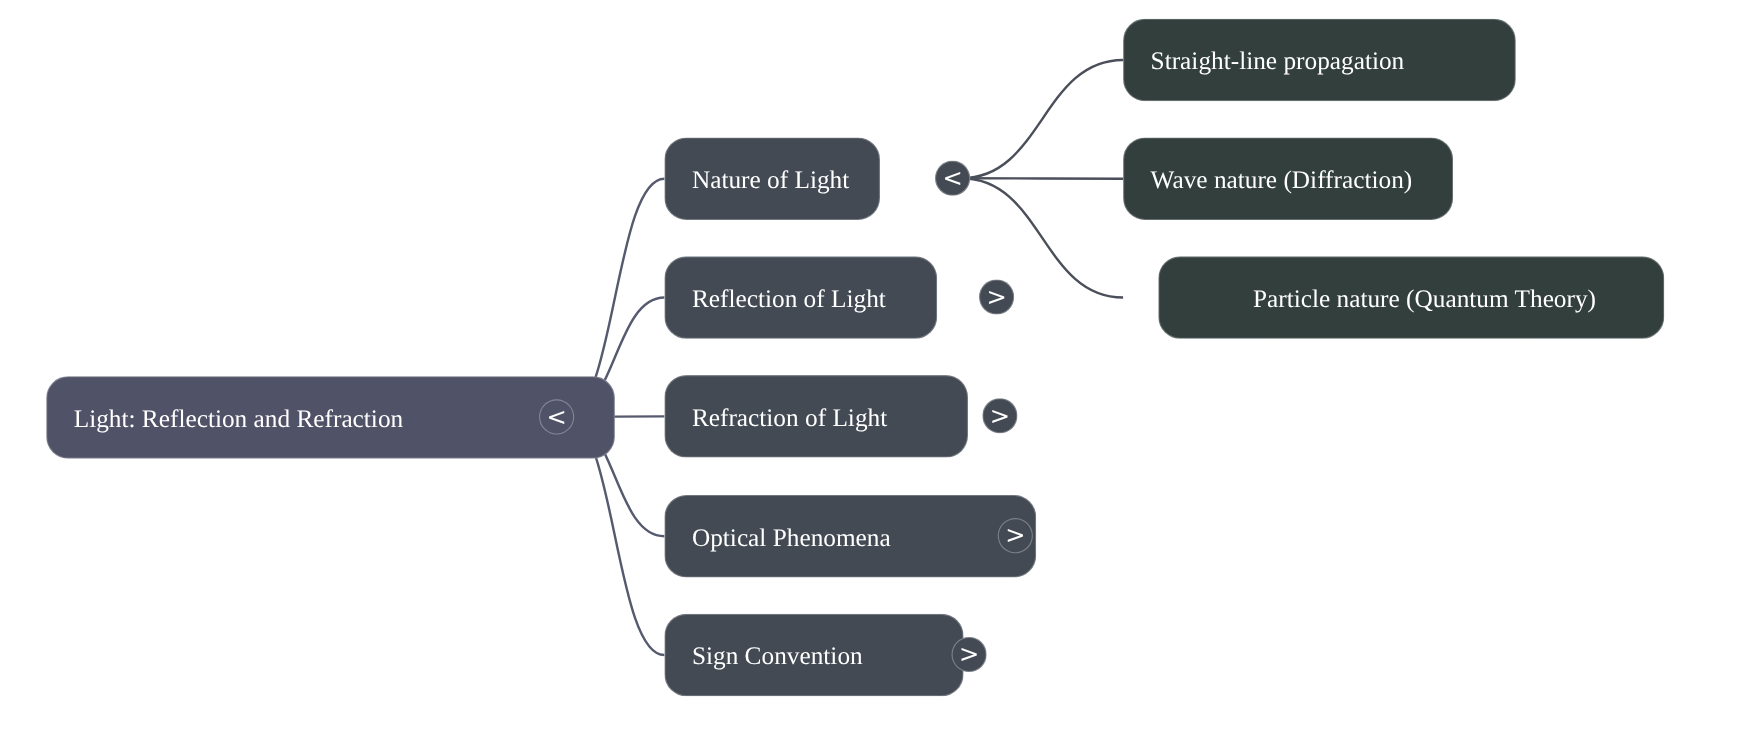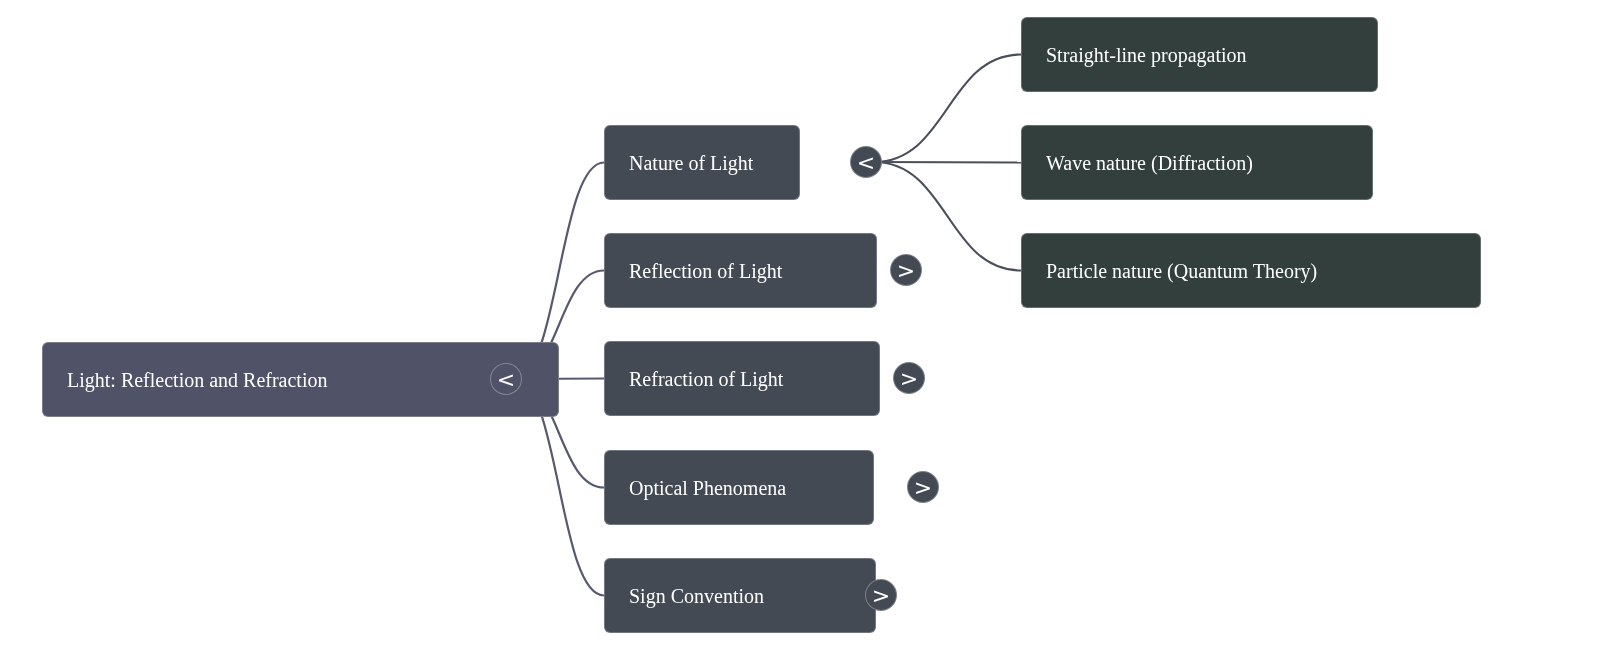--- a/index.html
+++ b/index.html
@@ -20,23 +20,23 @@
       width: 1600px; height: 663px;
     }
     #edges path {
       fill: none;
       stroke-width: 2.2;
     }
     .node {
       position: absolute;
       box-sizing: border-box;
       height: 75px;
-      border-radius: 6px;
+      border-radius: 20px;
       color: #ffffff;
-      font-size: 20px;
+      font-size: 23px;
       line-height: 75px;
       padding-left: 24px;
       white-space: nowrap;
       cursor: pointer;
       border: 1px solid rgba(255,255,255,0.25);
     }
     .toggle {
       position: absolute;
       width: 32px;
       height: 32px;
@@ -72,49 +72,49 @@
   <span>&lt;</span>
 </div>
 
 <div class="node l1" id="node-b0" style="left: 604px; top: 125px; width: 196px; background: rgb(67, 74, 84);">
   <span>Nature of Light</span>
 </div>
 <div class="toggle" id="toggle-b0" style="left: 850px; top: 146px; background: rgb(67, 74, 84);">
   <span>&lt;</span>
 </div>
 
-<div class="node l1" id="node-b1" style="left: 604px; top: 233px; width: 273px; background: rgb(67, 74, 84);">
+<div class="node l1" id="node-b1" style="left: 604px; top: 233px; width: 248px; background: rgb(67, 74, 84);">
   <span>Reflection of Light</span>
 </div>
 <div class="toggle" id="toggle-b1" style="left: 890px; top: 254px; background: rgb(67, 74, 84);">
   <span>&gt;</span>
 </div>
 
 <div class="node l1" id="node-b2" style="left: 604px; top: 341px; width: 276px; background: rgb(67, 74, 84);">
   <span>Refraction of Light</span>
 </div>
 <div class="toggle" id="toggle-b2" style="left: 893px; top: 362px; background: rgb(67, 74, 84);">
   <span>&gt;</span>
 </div>
 
-<div class="node l1" id="node-b3" style="left: 604px; top: 450px; width: 270px; background: rgb(67, 74, 84);">
+<div class="node l1" id="node-b3" style="left: 604px; top: 450px; width: 338px; background: rgb(67, 74, 84);">
   <span>Optical Phenomena</span>
 </div>
 <div class="toggle" id="toggle-b3" style="left: 907px; top: 471px; background: rgb(67, 74, 84);">
   <span>&gt;</span>
 </div>
 
 <div class="node l1" id="node-b4" style="left: 604px; top: 558px; width: 272px; background: rgb(67, 74, 84);">
   <span>Sign Convention</span>
 </div>
 <div class="toggle" id="toggle-b4" style="left: 865px; top: 579px; background: rgb(67, 74, 84);">
   <span>&gt;</span>
 </div>
 
 <div class="node l2" id="node-b0-0" style="left: 1021px; top: 17px; width: 357px; background: rgb(50, 63, 61);">
   <span>Straight-line propagation</span>
 </div>
-<div class="node l2" id="node-b0-1" style="left: 1021px; top: 125px; width: 352px; background: rgb(50, 63, 61);">
+<div class="node l2" id="node-b0-1" style="left: 1021px; top: 125px; width: 300px; background: rgb(50, 63, 61);">
   <span>Wave nature (Diffraction)</span>
 </div>
-<div class="node l2" id="node-b0-2" style="left: 1021px; top: 233px; width: 460px; background: rgb(50, 63, 61);">
+<div class="node l2" id="node-b0-2" style="left: 1053px; top: 233px; width: 460px; background: rgb(50, 63, 61); text-align: center;">
   <span>Particle nature (Quantum Theory)</span>
 </div>
 
 </body></html>

